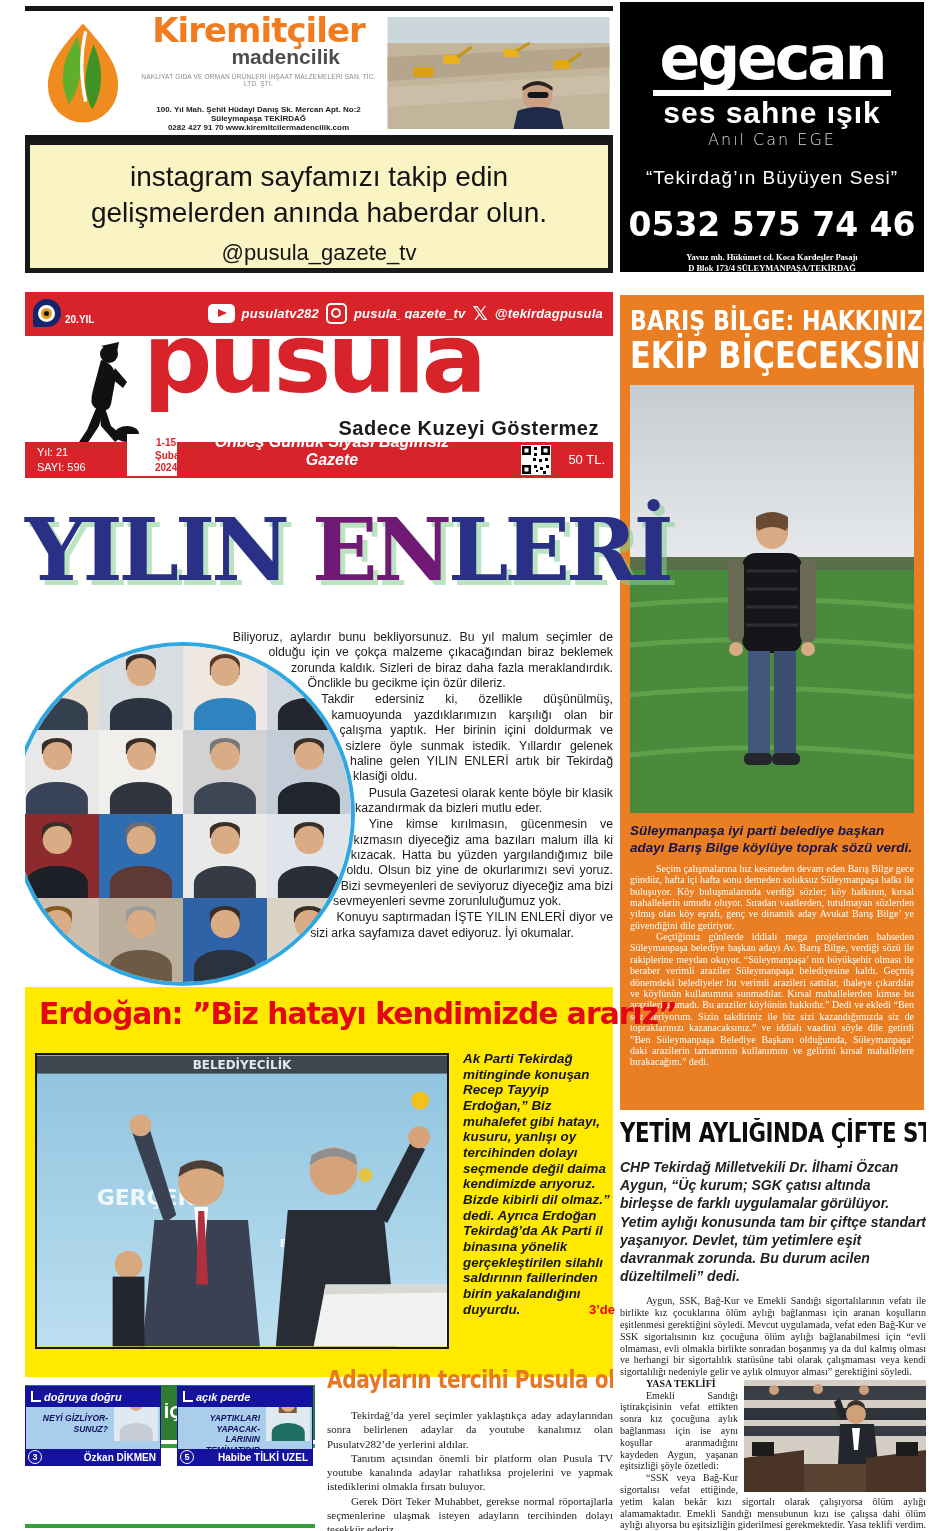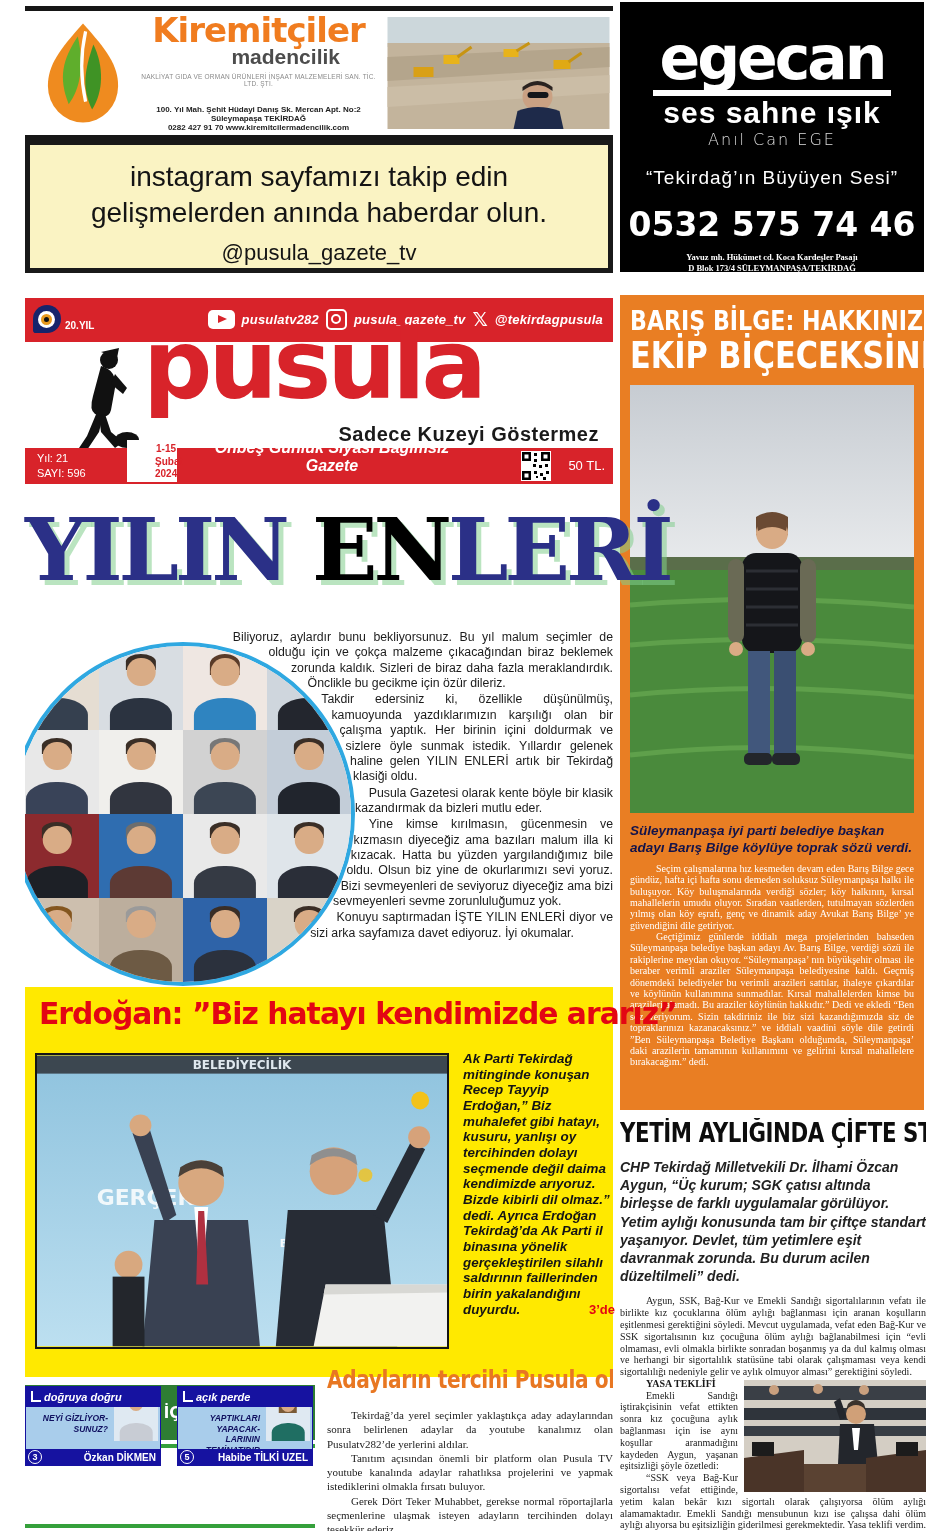--- a/index.html
+++ b/index.html
@@ -30,21 +30,21 @@
   .ege-addr{font-size:8.5px;font-family:"Liberation Serif",serif;font-weight:bold;margin-top:8px;line-height:1.35;}
 
   
   .insta{left:25px;top:140px;width:588px;height:133px;background:#faf3c3;border:5px solid #191919;
          box-sizing:border-box;text-align:center;}
   .insta-l{font-size:28px;color:#141414;line-height:1.3;}
   .insta-l:first-child{margin-top:14px;}
   .insta-h{font-size:22px;color:#141414;margin-top:8px;}
 
   
-  .mast{left:25px;top:292px;width:588px;height:186px;background:#fff;margin-top:6px;}
+  .mast{left:25px;top:292px;width:588px;height:186px;background:#fff;}
   .mast-top{position:absolute;left:0;top:0;width:100%;height:44px;background:#d8232a;}
   .mast-bot{position:absolute;left:0;bottom:0;width:100%;height:36px;background:#d8232a;}
   .eye{position:absolute;left:8px;top:7px;width:28px;height:28px;background:#16246b;border-radius:50% 50% 50% 10%;}
   .eye i{position:absolute;border-radius:50%;display:block;}
   .eye .e1{left:5px;top:6px;width:17px;height:17px;background:#fff;}
   .eye .e2{left:8px;top:9px;width:11px;height:11px;background:#e89a1e;}
   .eye .e3{left:11px;top:12px;width:5px;height:5px;background:#111;}
   .yil20{position:absolute;left:40px;top:22px;color:#fff;font-size:10px;font-weight:bold;}
   .socials{position:absolute;right:10px;top:10px;display:flex;align-items:center;gap:7px;color:#fff;}
   .soc-h{font-size:13px;font-style:italic;font-weight:bold;letter-spacing:.2px;}
@@ -72,21 +72,21 @@
   .bar-k2{font-size:37px;transform:scaleX(.82);margin-top:-2px;}
   .bar-photo{width:284px;height:428px;margin-top:8px;}
   .bar-cap{color:#13134a;font-weight:bold;font-style:italic;font-size:13.5px;line-height:1.25;margin-top:6px;}
   .bar-body{color:#fff;font-family:"Liberation Serif",serif;font-size:10px;line-height:1.14;text-align:justify;margin-top:6px;}
   .bar-body p{margin:0;text-indent:26px;}
 
   
   .leadh{left:25px;top:496px;width:588px;height:132px;font-family:"DejaVu Serif",serif;font-weight:bold;
          font-size:86px;letter-spacing:-4px;line-height:1.25;white-space:nowrap;
          text-shadow:5px 5px 0 rgba(130,205,140,.55);}
-  .leadh .navy{color:#2b3087;} .leadh .cyan{color:#000000;}
+  .leadh .navy{color:#2b3087;} .leadh .cyan{color:#701a75;}
   .lead-art{left:25px;top:630px;width:588px;height:357px;overflow:hidden;font-size:12.3px;line-height:1.25;
             text-align:justify;color:#1c1c1c;}
   .collage{float:left;width:336px;height:336px;border-radius:50%;border:4px solid #2fa8e1;overflow:hidden;
            margin:12px 10px 4px -14px;shape-outside:circle(172px at 158px 180px);background:#fff;}
   .cgrid{display:grid;width:100%;height:100%;grid-template-columns:repeat(4,1fr);grid-template-rows:repeat(4,1fr);}
   .tile{position:relative;overflow:hidden;}
   .ph-head{position:absolute;left:50%;top:14%;width:34%;height:34%;transform:translateX(-50%);border-radius:50%;background:#d9ac86;}
   .ph-hair{position:absolute;left:50%;top:10%;width:36%;height:18%;transform:translateX(-50%);border-radius:50% 50% 0 0;background:#3a2e26;}
   .ph-body{position:absolute;left:50%;bottom:-4%;width:74%;height:42%;transform:translateX(-50%);border-radius:48% 48% 0 0;}
   .lead-art p{margin:0 0 1px 0;}

